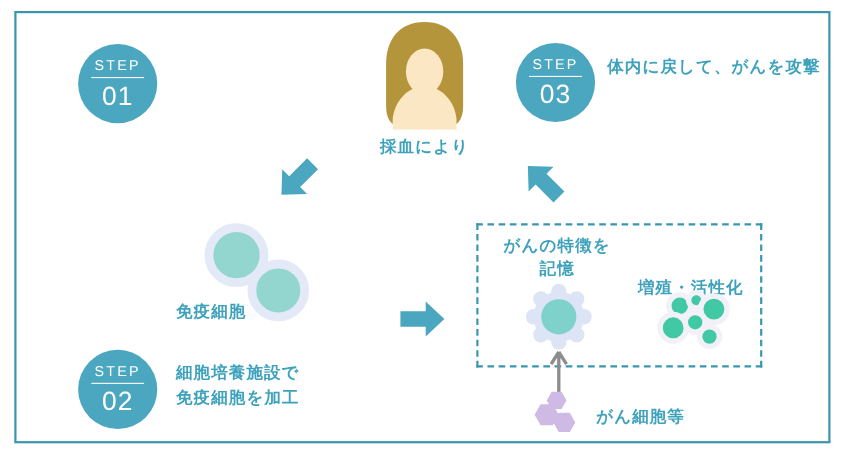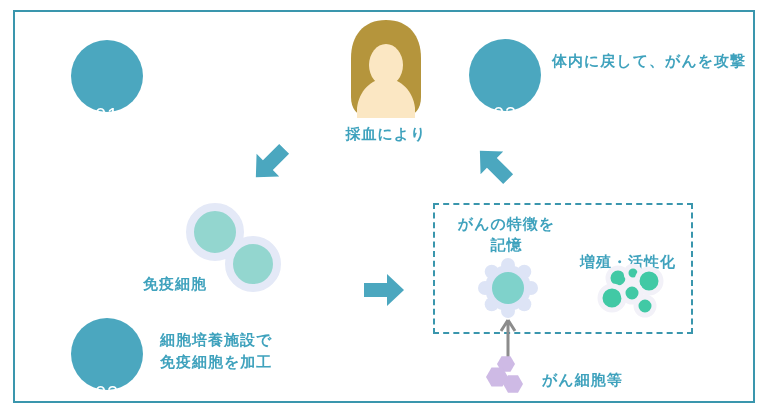--- a/index.html
+++ b/index.html
@@ -3,24 +3,24 @@
 <meta charset="utf-8">
 <style>
   html,body{margin:0;padding:0;background:#fff;}
   body{font-family:"Liberation Sans","DejaVu Sans",sans-serif;}
   .canvas{position:relative;width:768px;height:417px;background:var(--background,#fff);overflow:hidden;}
   .abs{position:absolute;}
   .frame{position:absolute;left:13px;top:10px;width:742px;height:393px;
          border:2px solid var(--frame,#3a96ad);box-sizing:border-box;}
   .step-circle{position:absolute;width:72px;height:72px;border-radius:50%;
                background:var(--step_circle,#4ba7bf);color:#fff;
-               display:flex;flex-direction:column;align-items:center;justify-content:center;gap:28px;}
+               display:flex;flex-direction:column;align-items:center;justify-content:center;}
   .step-word{font-size:13px;letter-spacing:2px;line-height:1;}
   .step-rule{width:48px;height:1px;background:#fff;margin:4px 0 5px 0;}
-  .step-num{font-size:20px;line-height:1;letter-spacing:1px;font-weight:400;}
+  .step-num{font-size:24px;line-height:1;letter-spacing:1px;font-weight:400;}
   .jp{position:absolute;color:var(--text,#3fa2bd);font-weight:bold;font-size:15px;
       line-height:22px;letter-spacing:1px;white-space:nowrap;}
   .jp.center{text-align:center;white-space:normal;line-height:21px;}
   .dashed-box{position:absolute;left:433px;top:203px;width:260px;height:131px;
               border:2px dashed var(--frame,#3a96ad);box-sizing:border-box;}
   .flow-arrow polygon{fill:var(--arrow,#4ba7bf);}
   .immune-cell{fill:var(--immune_fill,#93d6cf);stroke:var(--immune_ring,#e4e9f7);stroke-width:8;}
   .gear-outer circle{fill:var(--gear_outer,#dde4f6);}
   .gear-inner{fill:var(--gear_inner,#7fd2cb);}
   .cluster-cell{fill:var(--cluster_fill,#41c9a5);stroke:var(--cluster_ring,#f2f1f8);stroke-width:5;}
@@ -65,21 +65,21 @@
     <polygon points="2,13 25,13 25,4 42,20 25,36 25,27 2,27"></polygon>
   </svg>
   <svg class="abs flow-arrow" style="left:362px;top:270px;" width="44" height="40" viewBox="0 0 44 40">
     <polygon points="2,13 25,13 25,4 42,20 25,36 25,27 2,27"></polygon>
   </svg>
 
   <svg class="abs" style="left:183px;top:200px;" width="104" height="100" viewBox="0 0 104 100">
     <circle class="immune-cell" cx="32" cy="32" r="25"></circle>
     <circle class="immune-cell" cx="70" cy="64" r="24"></circle>
   </svg>
-  <div class="jp" style="left:143px;top:273px;text-align:right;">免疫細胞</div>
+  <div class="jp" style="left:160px;top:273px;text-align:right;">免疫細胞</div>
 
   <div class="step-circle" style="left:71px;top:318px;">
     <div class="step-word">STEP</div>
     <div class="step-rule"></div>
     <div class="step-num">02</div>
   </div>
   <div class="jp" style="left:160px;top:329px;">
     <div>細胞培養施設で</div>
     <div>免疫細胞を加工</div>
   </div>

